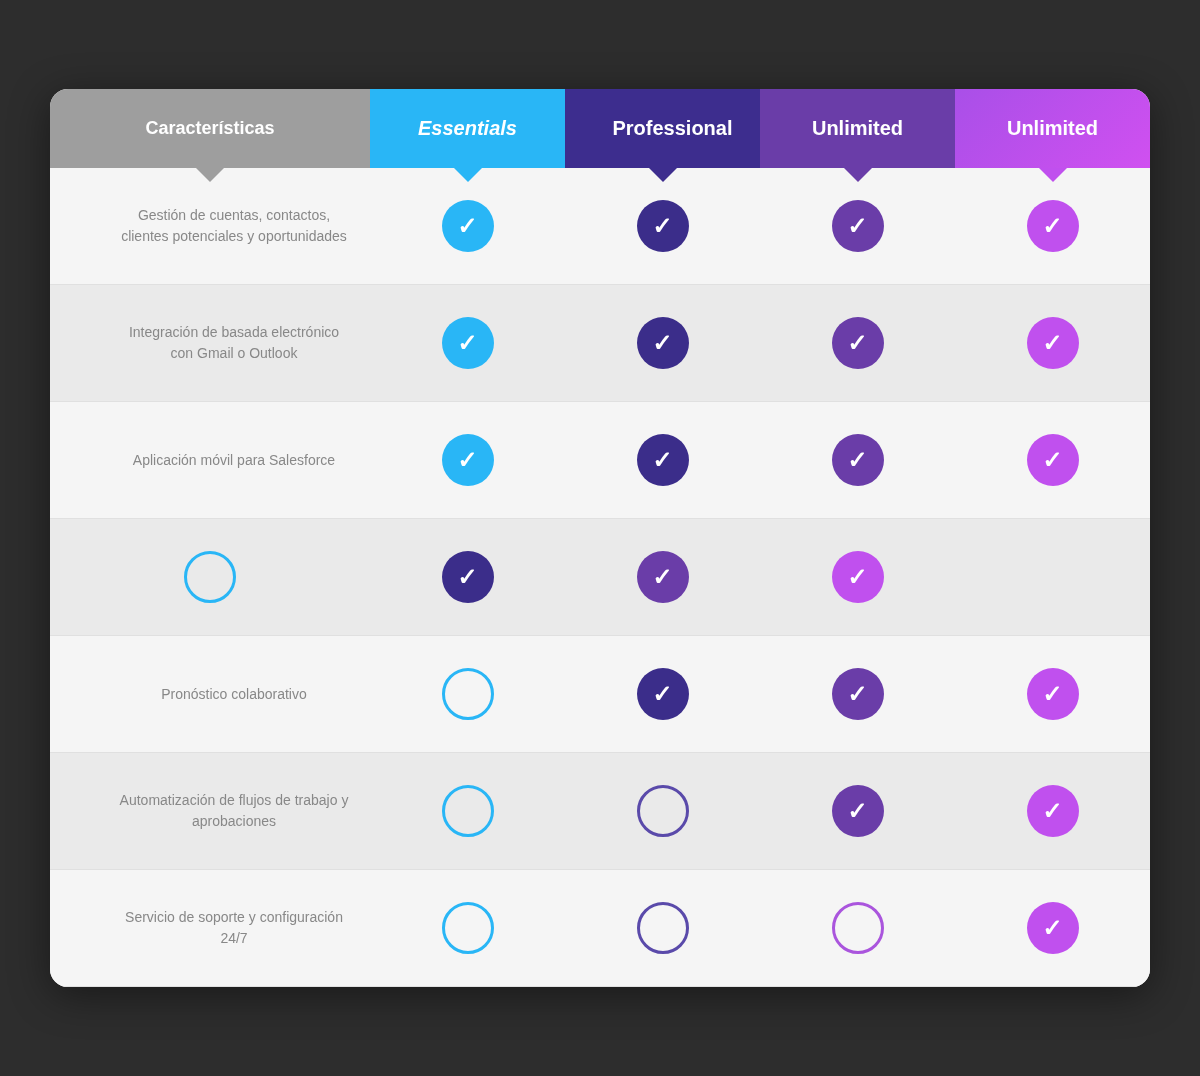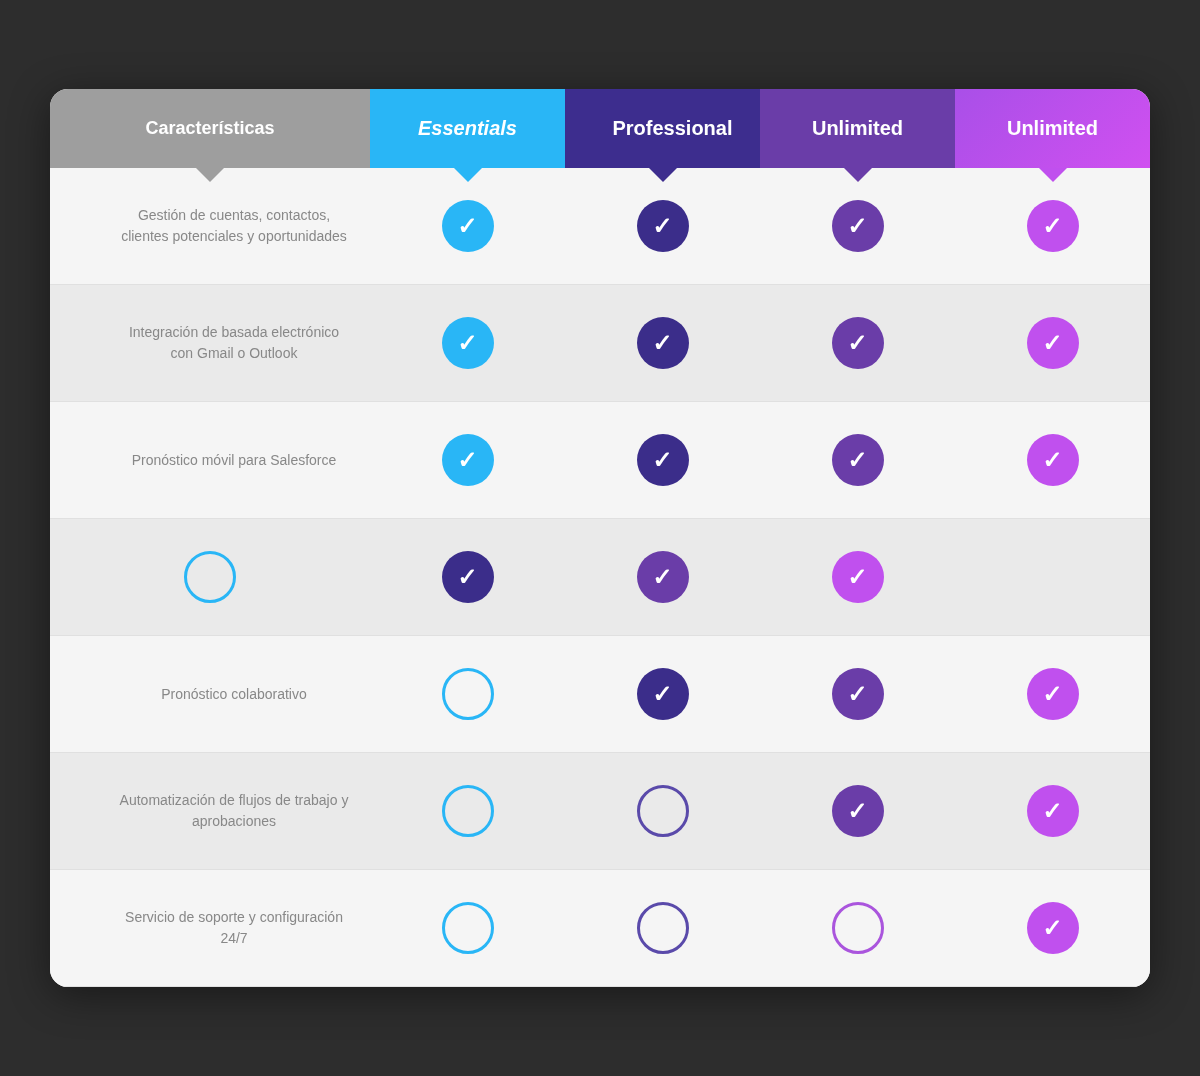--- a/index.html
+++ b/index.html
@@ -242,21 +242,21 @@
             <span class="checkmark">✓</span>
           </div>
         </div>
         <div class="check-cell">
           <div class="check-circle filled-violet">
             <span class="checkmark">✓</span>
           </div>
         </div>
       </div>
       <div class="data-row">
-        <div class="feature-cell">Pronóstico móvil para Salesforce</div>
+        <div class="feature-cell">Aplicación móvil para Salesforce</div>
         <div class="check-cell">
           <div class="check-circle filled-blue">
             <span class="checkmark">✓</span>
           </div>
         </div>
         <div class="check-cell">
           <div class="check-circle filled-dark-purple">
             <span class="checkmark">✓</span>
           </div>
         </div>

